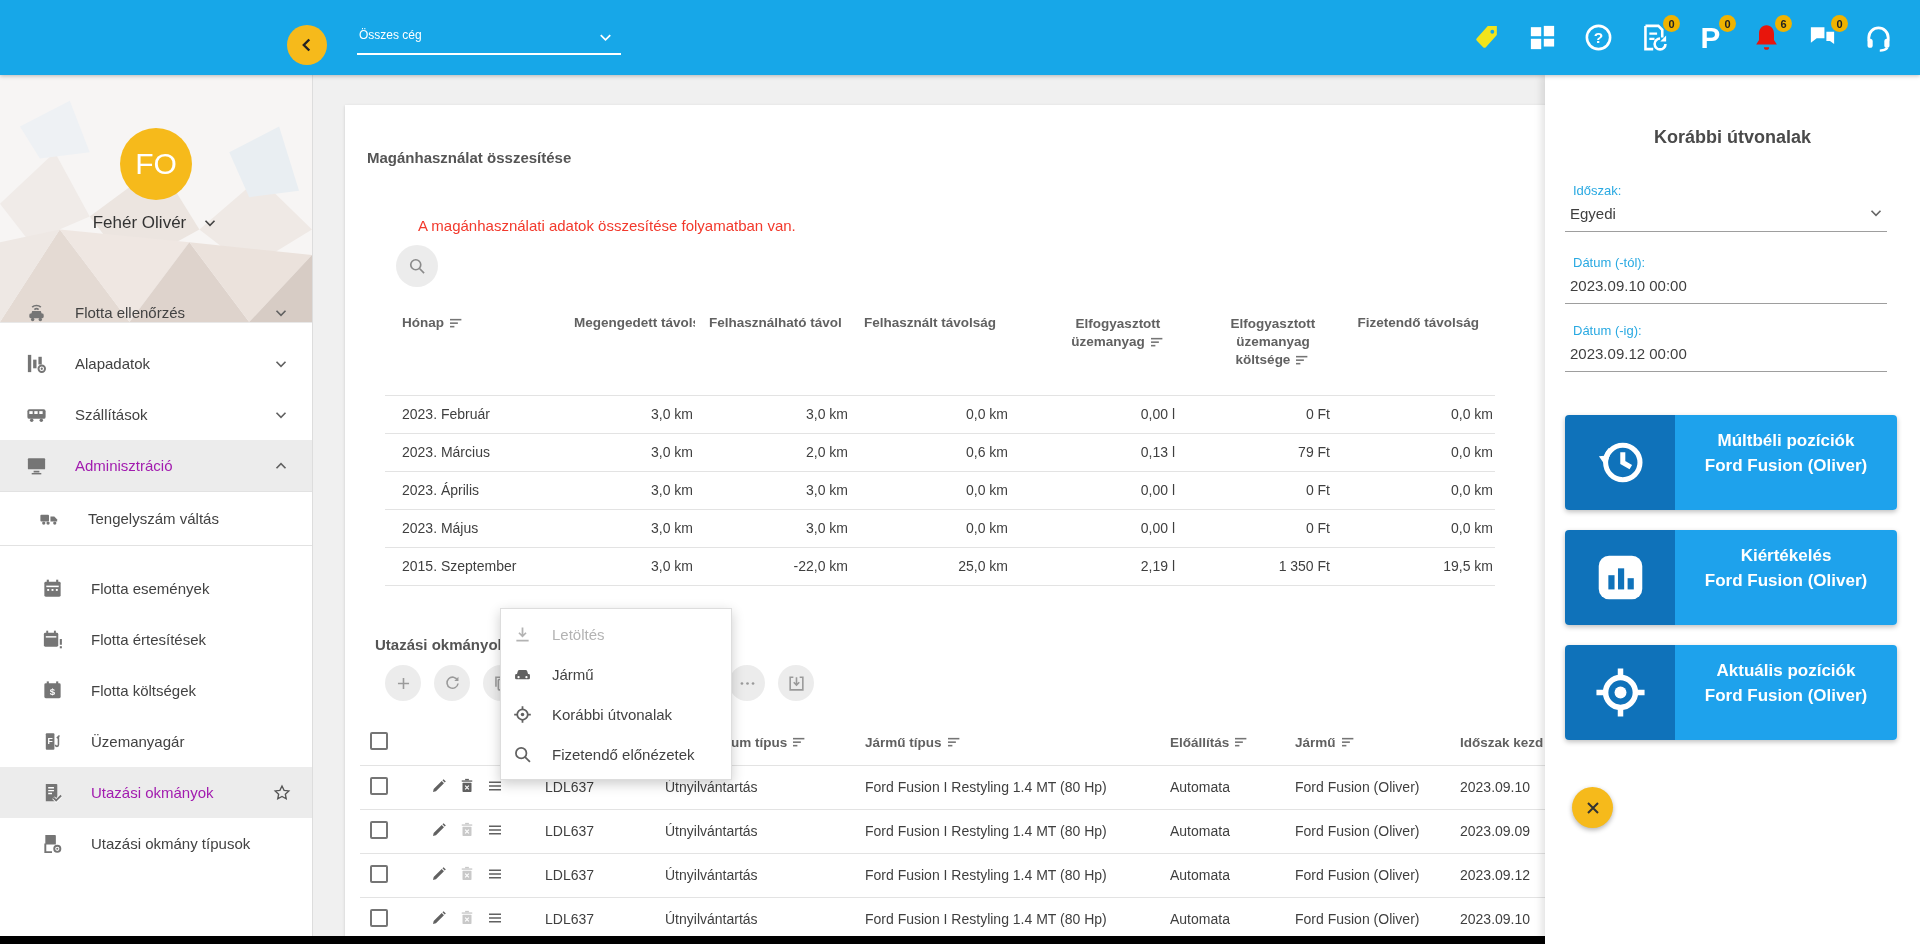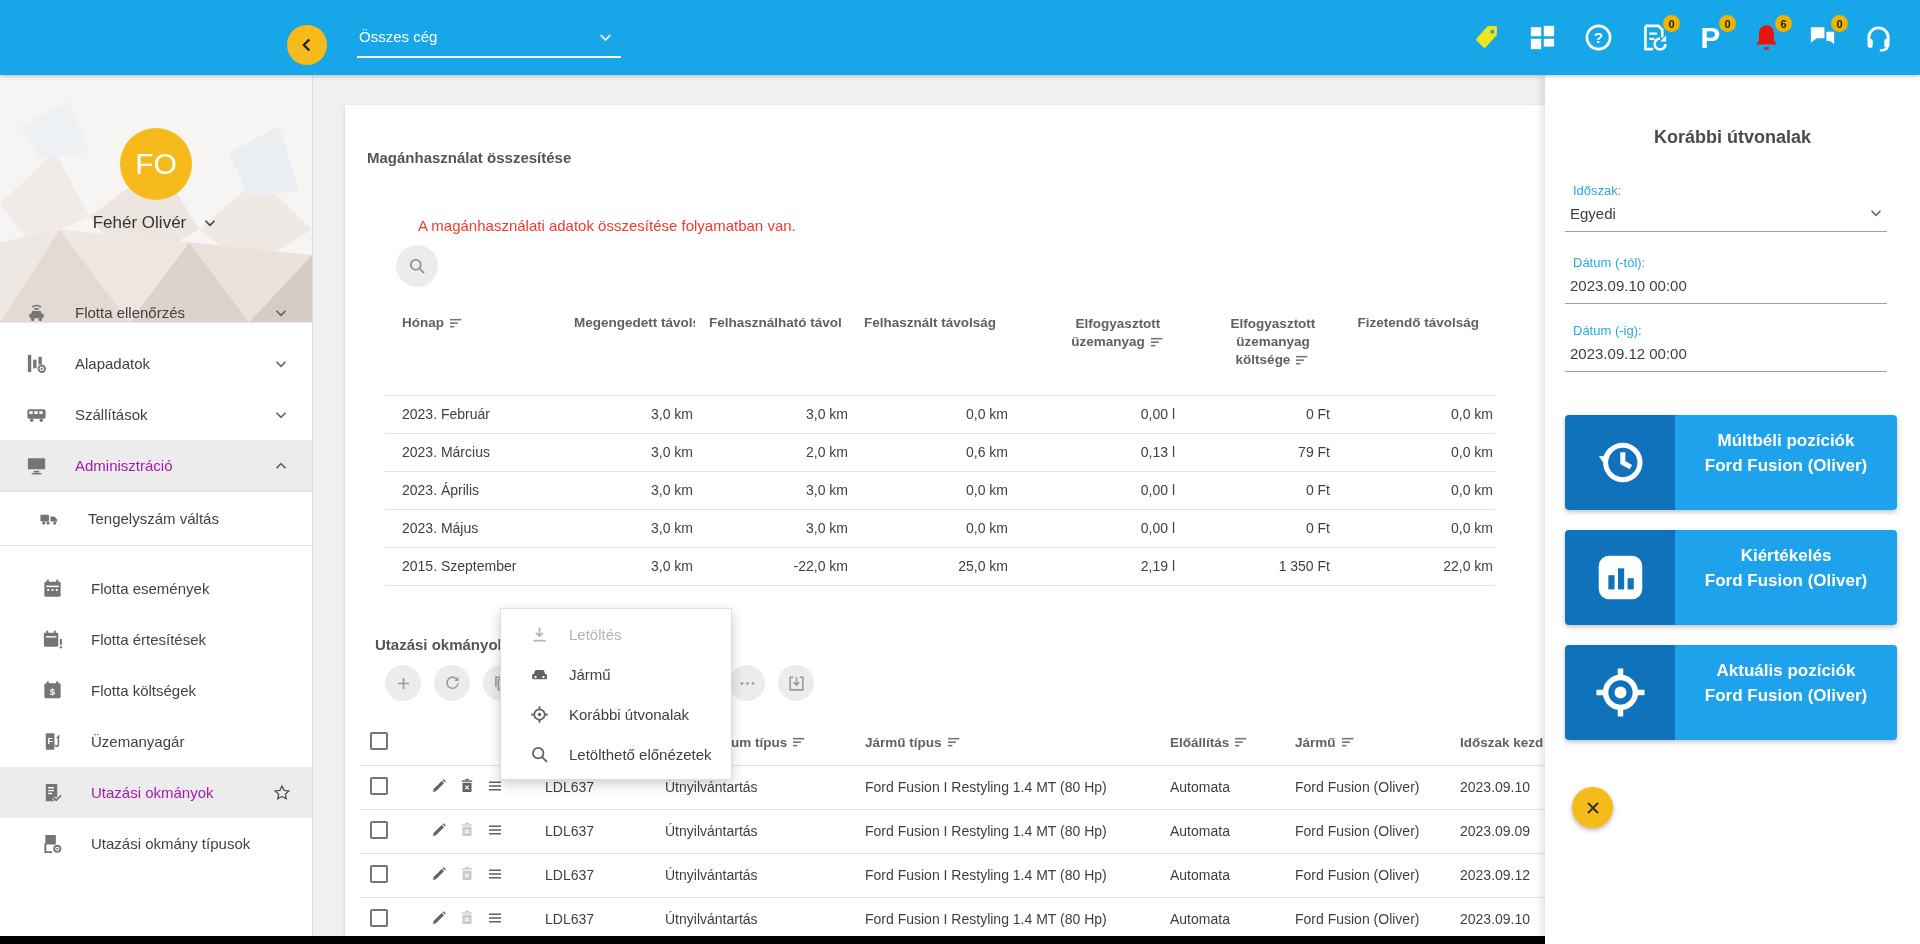--- a/index.html
+++ b/index.html
@@ -6,21 +6,21 @@
 html,body{width:1920px;height:944px}
 body{font-family:"Liberation Sans","DejaVu Sans",sans-serif;background:#fff;overflow:hidden}
 .page{position:relative;width:1920px;height:944px;background:#fff;overflow:hidden}
 .ic{display:inline-block}
 .ic svg{display:block;width:100%;height:100%}
 
 .topbar{position:absolute;left:0;top:0;width:1920px;height:75px;background:#17a7e8;z-index:60;box-shadow:0 1px 4px rgba(0,0,0,.25)}
 .back-btn{position:absolute;left:287px;top:25px;width:40px;height:40px;border-radius:50%;background:#f6ba1b;color:#222;display:flex;align-items:center;justify-content:center;cursor:pointer}
 .back-btn .ic{width:22px;height:22px}
 .company{position:absolute;left:357px;top:28px;width:264px;border-bottom:2px solid #fff;padding-bottom:11px;color:#fff;cursor:pointer}
-.company-val{font-size:15px;padding-left:2px}
+.company-val{font-size:12px;padding-left:2px}
 .company .chev{position:absolute;right:6px;top:0;width:19px;height:19px;color:#fff}
 .top-icons{position:absolute;right:26px;top:0;height:75px;display:flex;align-items:center;gap:25px}
 .tbi{position:relative;width:31px;height:31px;color:#fff;cursor:pointer}
 .tbi.red{color:#e8150c}
 .badge{position:absolute;top:-7px;right:-10px;min-width:17px;height:17px;border-radius:9px;background:#efb300;color:#222;font-size:11px;font-weight:bold;display:flex;align-items:center;justify-content:center;padding:0 3px}
 
 .sidebar{position:absolute;left:0;top:75px;width:313px;height:869px;background:#fff;border-right:1px solid #ddd;z-index:10}
 .profile{position:relative;width:100%;height:248px;overflow:hidden;border-bottom:1px solid #e8e8e8}
 .poly{position:absolute;left:0;top:0;width:100%;height:100%}
 .avatar{position:absolute;left:120px;top:53px;width:72px;height:72px;border-radius:50%;background:#f6ba1b;color:#fff;font-size:30px;display:flex;align-items:center;justify-content:center}
@@ -59,21 +59,21 @@
 .tbtn .ic{width:19px;height:19px}
 table.t2{position:absolute;left:15px;top:615px;width:1190px;border-collapse:collapse;table-layout:fixed}
 .t2 th{height:45px;font-size:13.5px;font-weight:bold;color:#616161;text-align:left;border-bottom:1px solid #e3e3e3;white-space:nowrap;overflow:hidden;padding-left:10px}
 .t2 td{height:44px;font-size:14px;color:#3f3f3f;border-bottom:1px solid #e3e3e3;white-space:nowrap;overflow:hidden;padding-left:10px}
 .cb{display:inline-block;width:18px;height:18px;border:2px solid #757575;border-radius:2px;background:#fff;cursor:pointer}
 .act{display:inline-flex;gap:10px;align-items:center}
 .act .ic{width:18px;height:18px;color:#616161;cursor:pointer}
 .act .ic.dis{color:#c9c9c9}
 
 .ctx{position:absolute;left:500px;top:608px;width:232px;background:#fff;border:1px solid #ddd;box-shadow:0 4px 12px rgba(0,0,0,.2);z-index:50;padding:5px 0}
-.ctx-item{height:40px;display:flex;align-items:center;gap:19px;padding-left:28px;font-size:15px;color:#424242;cursor:pointer}
+.ctx-item{height:40px;display:flex;align-items:center;gap:19px;padding-left:11px;font-size:15px;color:#424242;cursor:pointer}
 .ctx-item .ic{width:21px;height:21px;color:#616161}
 .ctx-item.disabled{color:#b3b3b3;cursor:default}
 .ctx-item.disabled .ic{color:#b3b3b3}
 
 .panel{position:absolute;left:1545px;top:75px;width:375px;height:869px;background:#fff;box-shadow:-3px 0 8px rgba(0,0,0,.12);z-index:40}
 .panel-title{position:absolute;left:0;top:52px;width:100%;text-align:center;font-size:18px;font-weight:bold;color:#4a4a4a}
 .fld{position:absolute;left:20px;width:322px}
 .flabel{font-size:13px;color:#29a9e2;padding-left:8px}
 .fval{position:relative;font-size:15px;color:#3f3f3f;padding:7px 0 9px 5px;border-bottom:1px solid #9e9e9e;cursor:pointer}
 .fval .chev{position:absolute;right:2px;top:6px;width:18px;height:18px;color:#666}
@@ -417,21 +417,21 @@
             <td class="num">0 Ft</td>
             <td class="num">0,0 km</td>
           </tr>
           <tr>
             <td class="c1">2015. Szeptember</td>
             <td class="num">3,0 km</td>
             <td class="num">-22,0 km</td>
             <td class="num">25,0 km</td>
             <td class="num">2,19 l</td>
             <td class="num">1 350 Ft</td>
-            <td class="num">22,0 km</td>
+            <td class="num">19,5 km</td>
           </tr>
         </tbody>
     </table>
 
     <div class="sec-title" id="td-title">Utazási okmányok</div>
     <div id="toolbar">
         <div class="tbtn" style="left:40px">
           <span class="ic ">
             <svg viewBox="0 0 24 24">
               <path d="M12 5v14M5 12h14" stroke="currentColor" stroke-width="2" fill="none"></path>
@@ -663,21 +663,21 @@
         </span>
         <span>Korábbi útvonalak</span>
       </div>
       <div class="ctx-item">
         <span class="ic ">
           <svg viewBox="0 0 24 24">
             <circle cx="10.5" cy="10.5" r="6" fill="none" stroke="currentColor" stroke-width="2"></circle>
             <path d="M15 15l5.5 5.5" stroke="currentColor" stroke-width="2"></path>
           </svg>
         </span>
-        <span>Letölthető előnézetek</span>
+        <span>Fizetendő előnézetek</span>
       </div>
     </div>
 
   <div class="panel">
     <div class="panel-title">Korábbi útvonalak</div>
     <div id="panel-fields">
         <div class="fld" style="top:108px">
           <div class="flabel">Időszak:</div>
           <div class="fval"><span>Egyedi</span><span class="chev ic">
               <svg viewBox="0 0 24 24">

